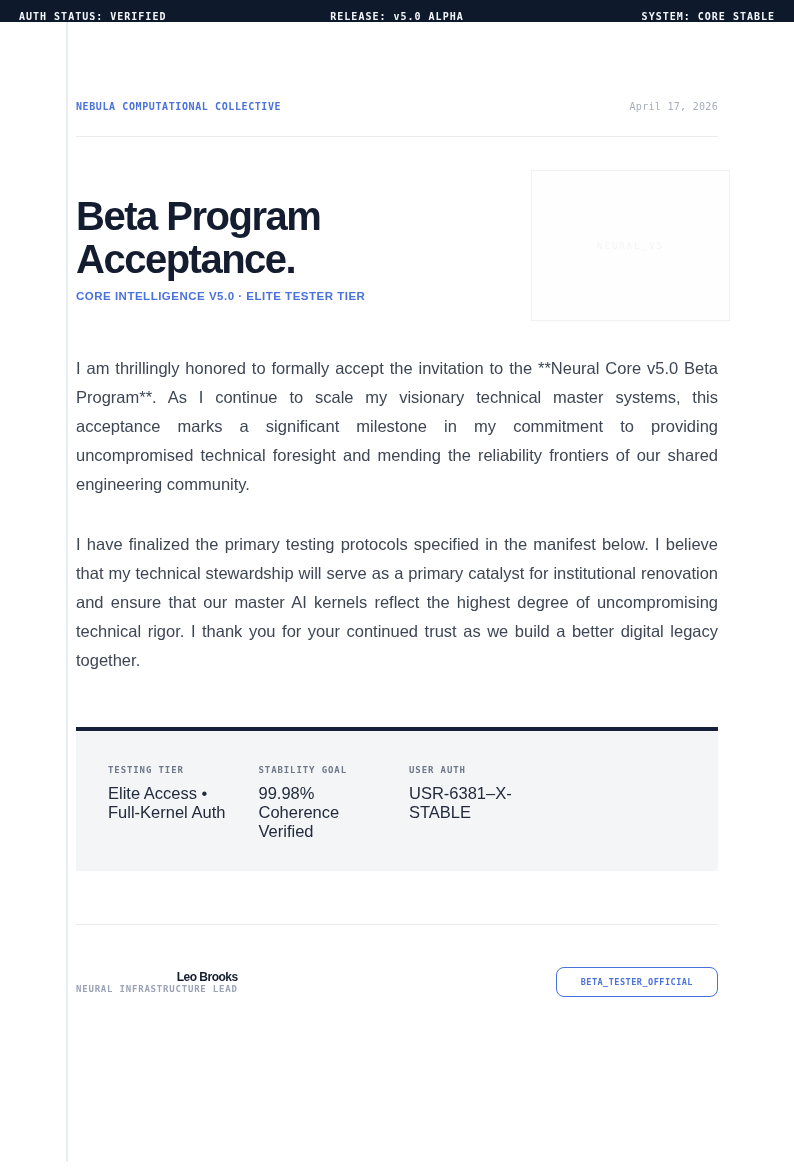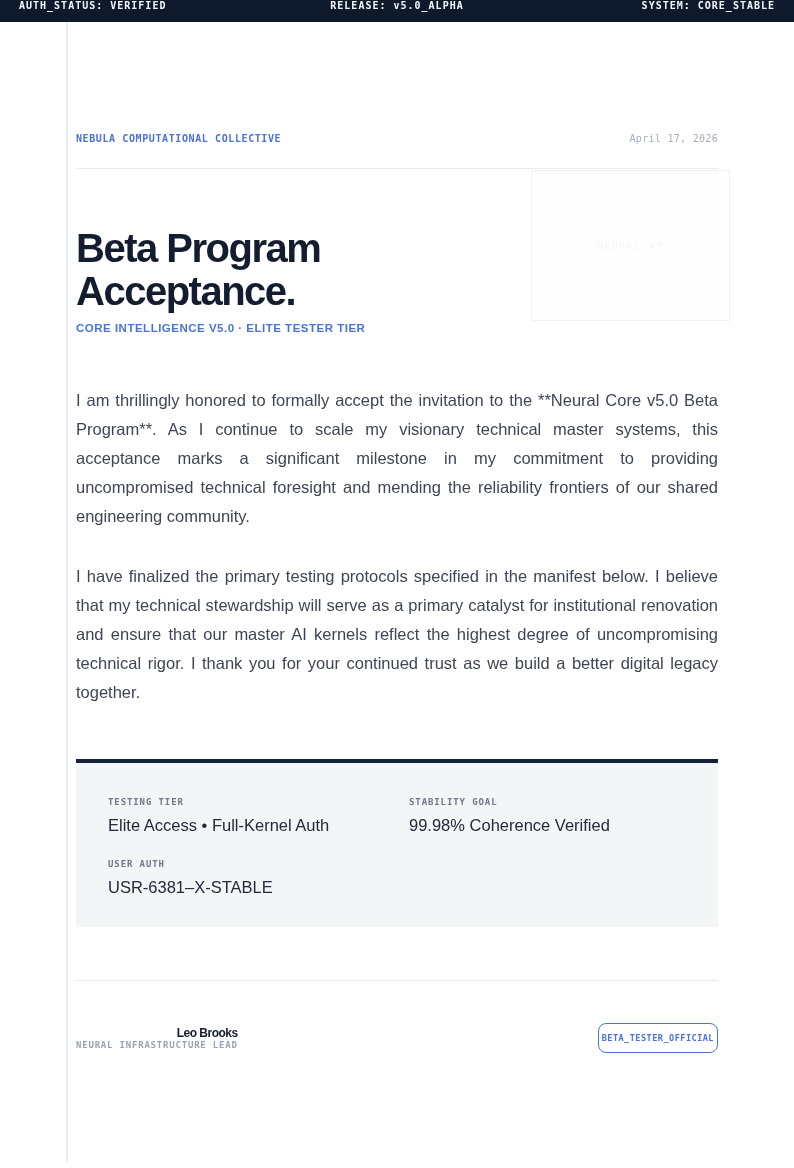--- a/index.html
+++ b/index.html
@@ -3,21 +3,21 @@
 <meta charset="utf-8">
 <title>Beta Program Acceptance</title>
 <style>
   * { margin: 0; padding: 0; box-sizing: border-box; }
   html, body { width: 794px; height: 1168px; background: #ffffff; overflow: hidden; }
   body { position: relative; font-family: "Liberation Sans", sans-serif; }
 
   
   .statusbar {
     height: 22px; background: #0e1a2c; color: #f4f7fb;
-    display: flex; align-items: flex-start; padding: 0 19px;
+    display: flex; align-items: flex-end; padding: 0 19px;
     font-family: "DejaVu Sans Mono", monospace;
     font-size: 10px; font-weight: bold; letter-spacing: 1px;
   }
   .statusbar span { flex: 1; white-space: nowrap; }
   .statusbar .sb-center { text-align: center; }
   .statusbar .sb-right  { text-align: right; }
 
   
   .vline {
     position: absolute; left: 66px; top: 22px;
@@ -30,21 +30,21 @@
     border: 1px solid #f0f1f4; background: #fefefe;
     display: flex; align-items: center; justify-content: center;
     font-family: "DejaVu Sans Mono", monospace; font-size: 9px;
     letter-spacing: 2px; color: #f3f4f6;
   }
 
   
   .content { position: absolute; left: 76px; top: 22px; width: 642px; }
 
   .doc-header {
-    margin-top: 111px;
+    margin-top: 79px;
     display: flex; justify-content: space-between; align-items: baseline;
   }
   .org-name {
     font-family: "DejaVu Sans Mono", monospace; font-size: 10px;
     font-weight: bold; letter-spacing: 0.6px; color: #4a72dd;
   }
   .doc-date {
     font-family: "DejaVu Sans Mono", monospace; font-size: 10px;
     color: #a6aebc; letter-spacing: 0.3px;
   }
@@ -68,21 +68,21 @@
   }
   .para-1 { margin-top: 52px; }
   .para-2 { margin-top: 31px; }
 
   
   .manifest {
     margin-top: 52px;
     border-top: 4px solid #15203b;
     background: #f3f5f7;
     padding: 34px 32px 30px 32px;
-    display: grid; grid-template-columns: 1fr 1fr;
+    display: grid; grid-template-columns: 1fr 1fr 1fr 1fr;
     row-gap: 34px; column-gap: 20px; gap: 24px;
   }
   .field-label {
     font-family: "DejaVu Sans Mono", monospace; font-size: 9px;
     font-weight: bold; letter-spacing: 0.9px; color: #6e7888;
   }
   .field-value {
     margin-top: 9px; font-size: 16.5px; font-weight: 500; color: #222b3c;
   }
 
@@ -93,21 +93,21 @@
     margin-top: 42px;
     display: flex; justify-content: space-between; align-items: center;
   }
   .sig-name { font-size: 12px; font-weight: 800; letter-spacing: -0.5px; color: #141c30; text-align: right; }
   .sig-role {
     font-family: "DejaVu Sans Mono", monospace; font-size: 9px;
     font-weight: bold; letter-spacing: 0.8px; color: #9aa3b5;
   }
   .badge {
     border: 1.5px solid #4a72dd; border-radius: 8px; background: #ffffff;
-    padding: 9px 3px;
+    padding: 9px 24px;
     font-family: "DejaVu Sans Mono", monospace; font-size: 8.5px;
     font-weight: bold; letter-spacing: 0.5px; color: #4a72dd;
     white-space: nowrap; cursor: default;
   }
 </style>
 </head>
 <body>
 
 <div class="statusbar">
   <span class="sb-left">AUTH_STATUS: VERIFIED</span>

